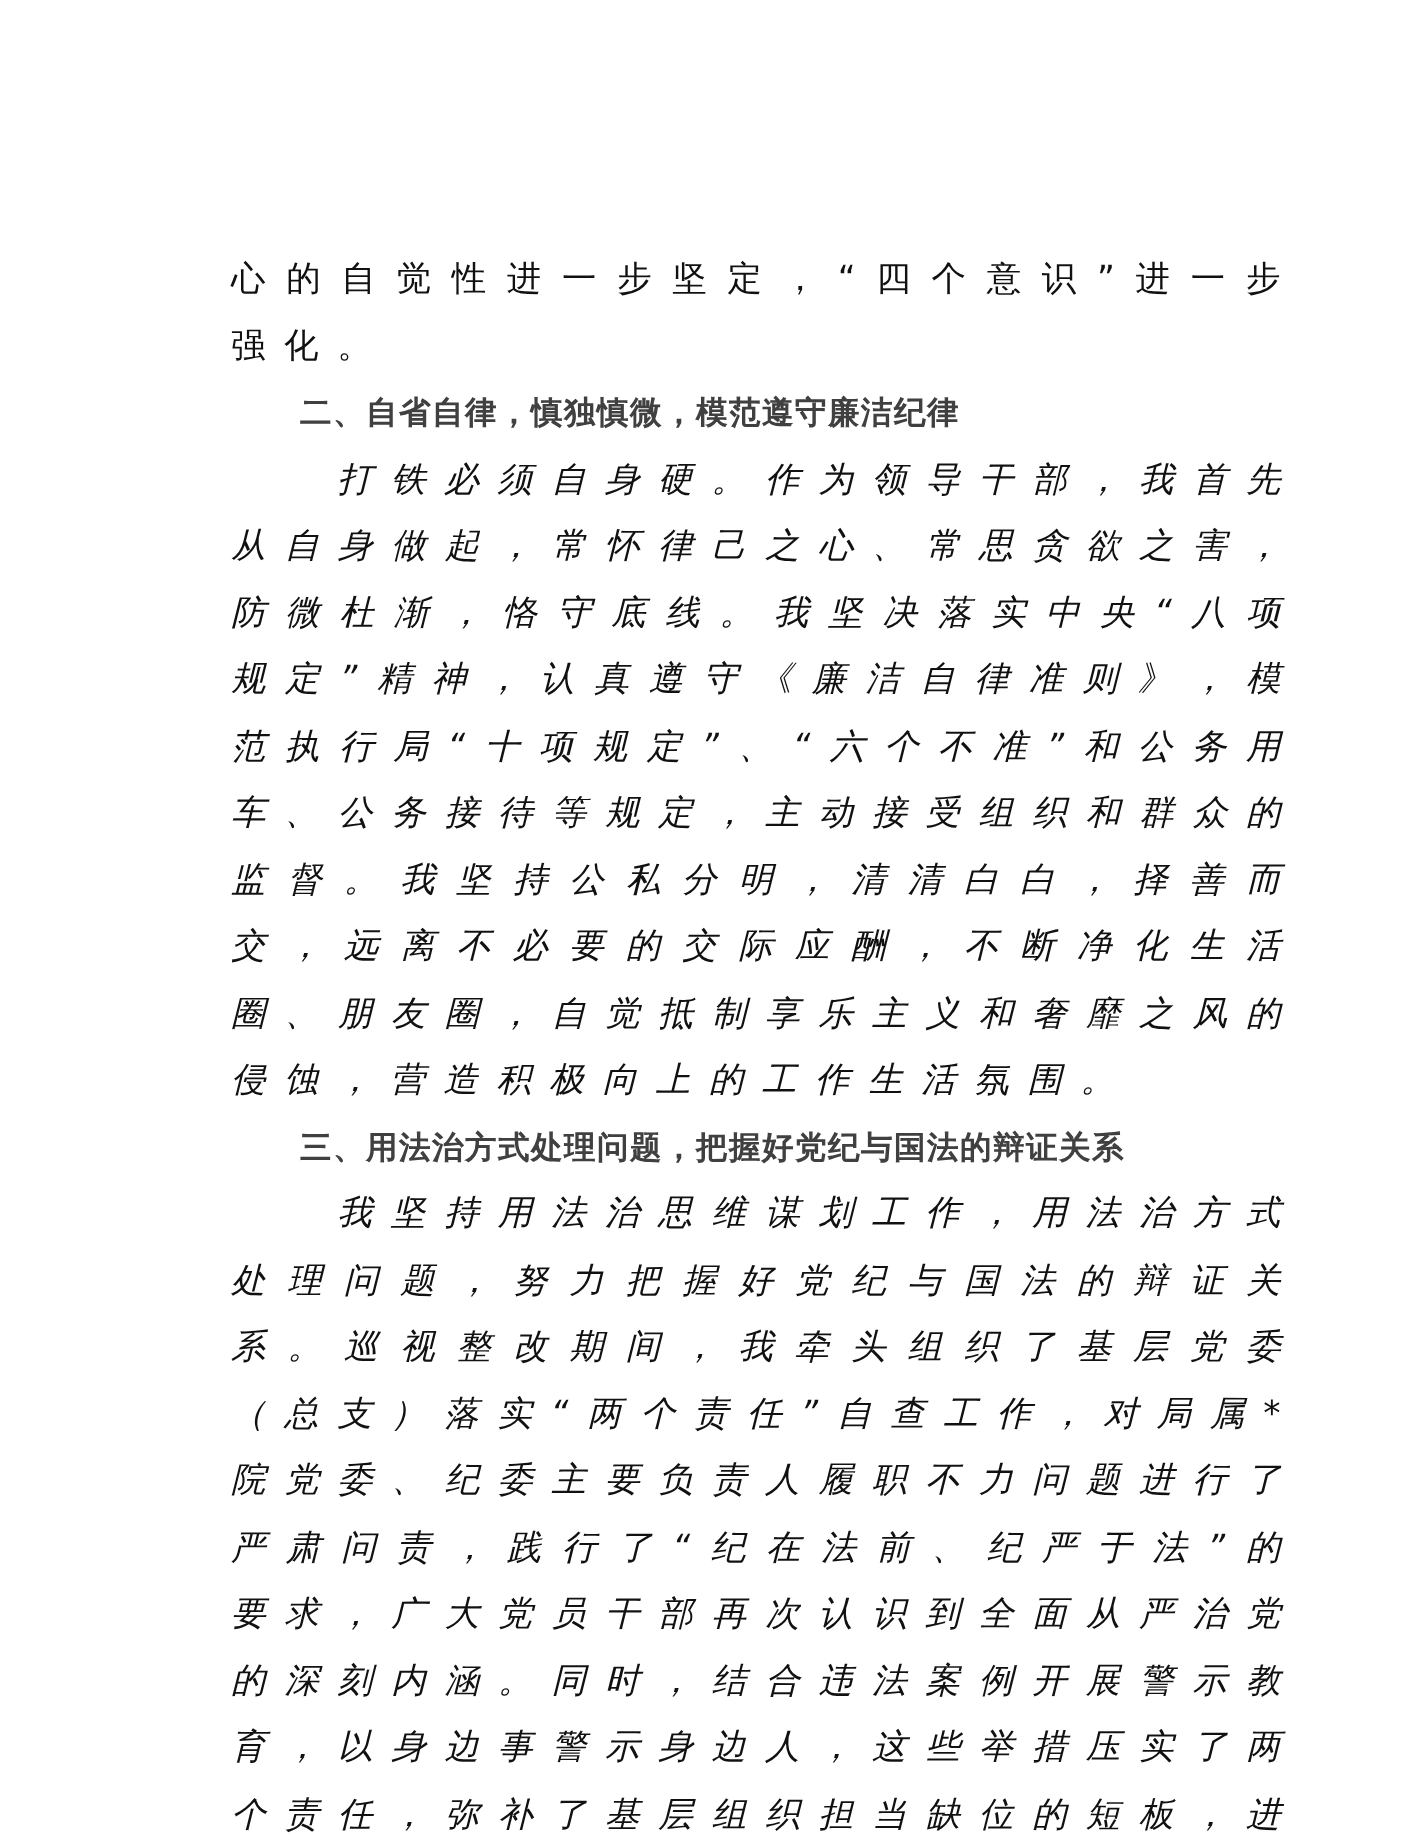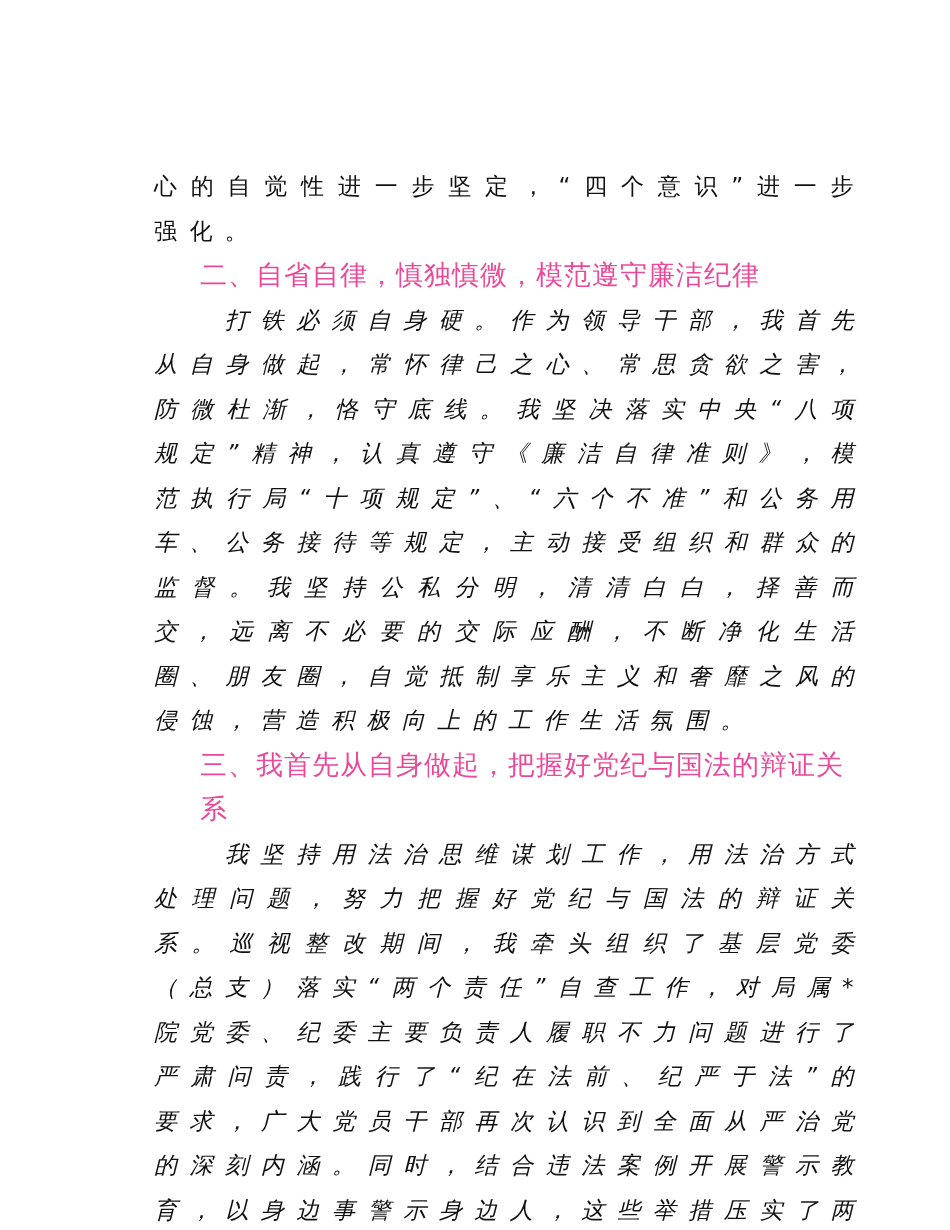--- a/index.html
+++ b/index.html
@@ -16,32 +16,32 @@
     line-height: 44.5px;
     letter-spacing: 12.4px;
     text-align: justify;
     text-justify: inter-character;
     word-break: break-all;
     font-weight: normal;
   }
   .indent { text-indent: 71px; font-style: italic; }
   .heading {
     margin: 0;
-    font-size: 27px;
+    font-size: 21px;
     line-height: 44.5px;
-    font-weight: normal;
+    font-weight: bold;
     letter-spacing: 1px;
     padding-left: 46px;
-    color: #ec4899;
+    color: #404040;
   }
 </style>
 </head>
 <body>
 
 <div class="page">
   <div class="content">
     <p class="para">心的自觉性进一步坚定，“四个意识”进一步强化。</p>
     <p class="heading">二、自省自律，慎独慎微，模范遵守廉洁纪律</p>
     <p class="para indent">打铁必须自身硬。作为领导干部，我首先从自身做起，常怀律己之心、常思贪欲之害，防微杜渐，恪守底线。我坚决落实中央“八项规定”精神，认真遵守《廉洁自律准则》，模范执行局“十项规定”、“六个不准”和公务用车、公务接待等规定，主动接受组织和群众的监督。我坚持公私分明，清清白白，择善而交，远离不必要的交际应酬，不断净化生活圈、朋友圈，自觉抵制享乐主义和奢靡之风的侵蚀，营造积极向上的工作生活氛围。</p>
-    <p class="heading">三、我首先从自身做起，把握好党纪与国法的辩证关系</p>
+    <p class="heading">三、用法治方式处理问题，把握好党纪与国法的辩证关系</p>
     <p class="para indent">我坚持用法治思维谋划工作，用法治方式处理问题，努力把握好党纪与国法的辩证关系。巡视整改期间，我牵头组织了基层党委（总支）落实“两个责任”自查工作，对局属*院党委、纪委主要负责人履职不力问题进行了严肃问责，践行了“纪在法前、纪严于法”的要求，广大党员干部再次认识到全面从严治党的深刻内涵。同时，结合违法案例开展警示教育，以身边事警示身边人，这些举措压实了两个责任，弥补了基层组织担当缺位的短板，进一步唤醒了广大党员干部的法治意识、党纪意识和责任意识。</p>
   </div>
 </div>
 
 </body></html>

